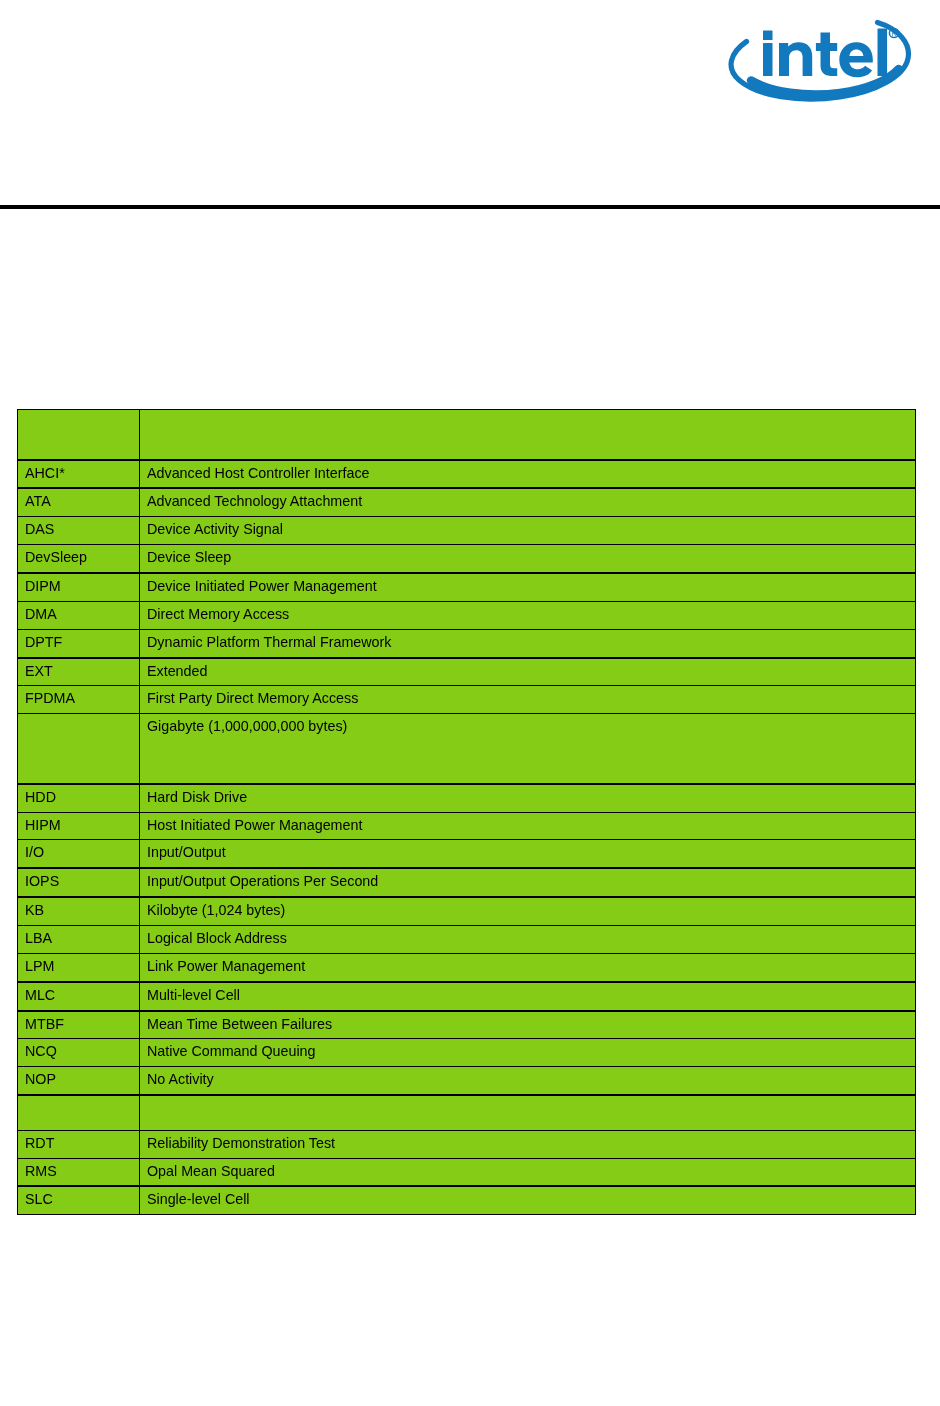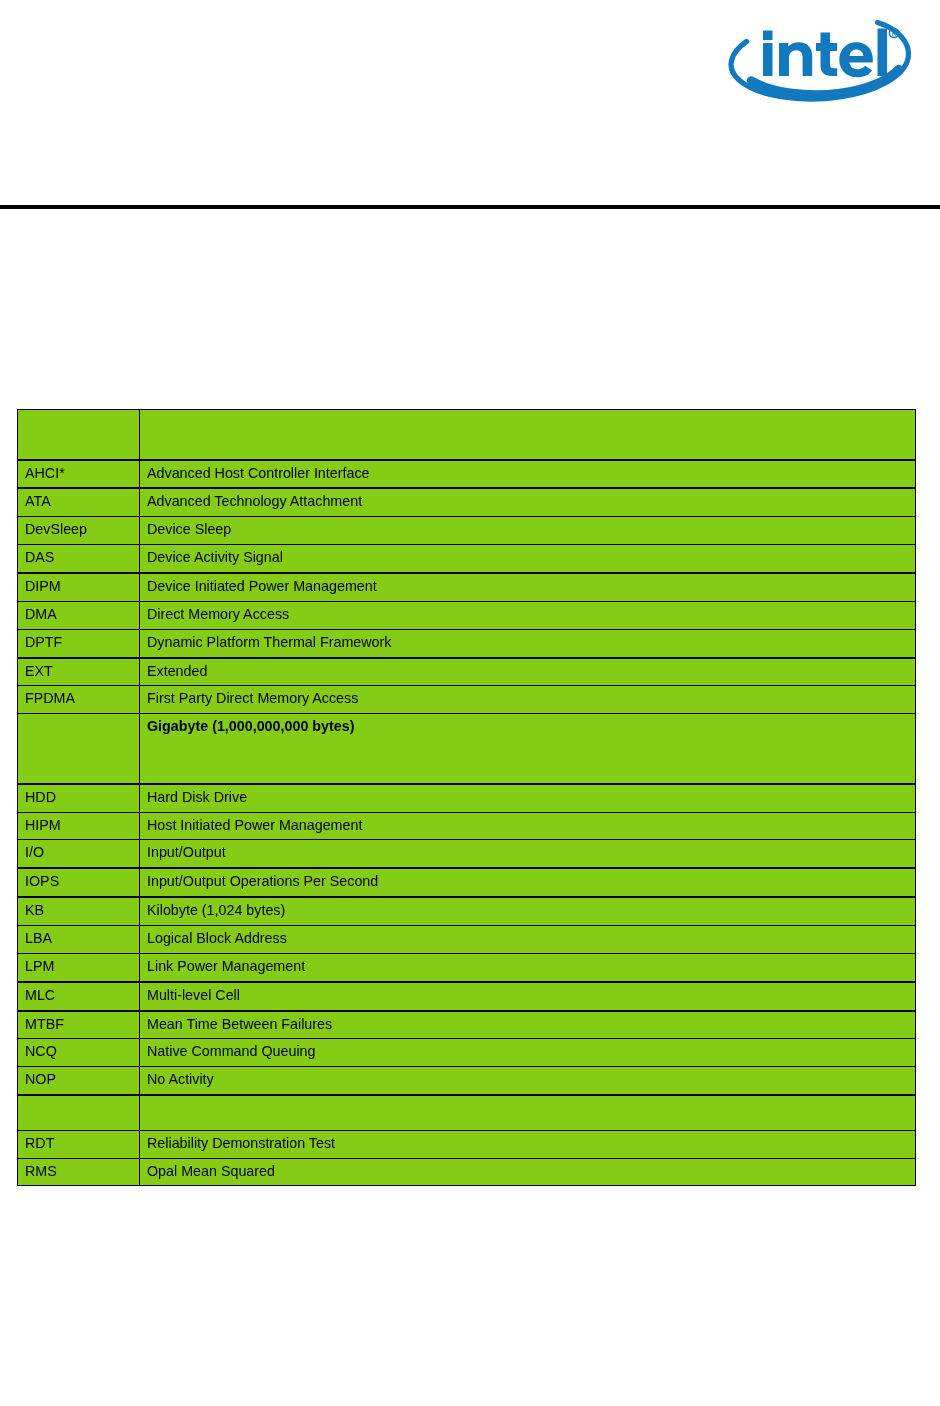--- a/index.html
+++ b/index.html
@@ -83,21 +83,20 @@
     vertical-align: top;
     height: 23px;
     box-sizing: border-box;
     background: #84cc16;
   }
   table.glossary tr.row-header td {
     height: 50px;
   }
   table.glossary tr.row-tall td {
     height: 70px;
-    font-weight: bold;
   }
   table.glossary tr.row-blank td {
     height: 35px;
   }
   table.glossary td.term  { white-space: nowrap; }
   table.glossary td.def   { }
 
   
   table.glossary tr.sep-strong td {
     border-top-width: 2.6px;
@@ -175,26 +174,26 @@
         </tr>
         <tr class=" sep-strong">
           <td class="term">AHCI*</td>
           <td class="def">Advanced Host Controller Interface</td>
         </tr>
         <tr class=" sep-strong">
           <td class="term">ATA</td>
           <td class="def">Advanced Technology Attachment</td>
         </tr>
         <tr>
+          <td class="term">DAS</td>
+          <td class="def">Device Activity Signal</td>
+        </tr>
+        <tr>
           <td class="term">DevSleep</td>
           <td class="def">Device Sleep</td>
-        </tr>
-        <tr>
-          <td class="term">DAS</td>
-          <td class="def">Device Activity Signal</td>
         </tr>
         <tr class=" sep-strong">
           <td class="term">DIPM</td>
           <td class="def">Device Initiated Power Management</td>
         </tr>
         <tr>
           <td class="term">DMA</td>
           <td class="def">Direct Memory Access</td>
         </tr>
         <tr>
@@ -262,15 +261,19 @@
           <td class="def"></td>
         </tr>
         <tr>
           <td class="term">RDT</td>
           <td class="def">Reliability Demonstration Test</td>
         </tr>
         <tr>
           <td class="term">RMS</td>
           <td class="def">Opal Mean Squared</td>
         </tr>
+        <tr class=" sep-strong">
+          <td class="term">SLC</td>
+          <td class="def">Single-level Cell</td>
+        </tr>
       </tbody>
   </table>
 </div>
 
 </body></html>

